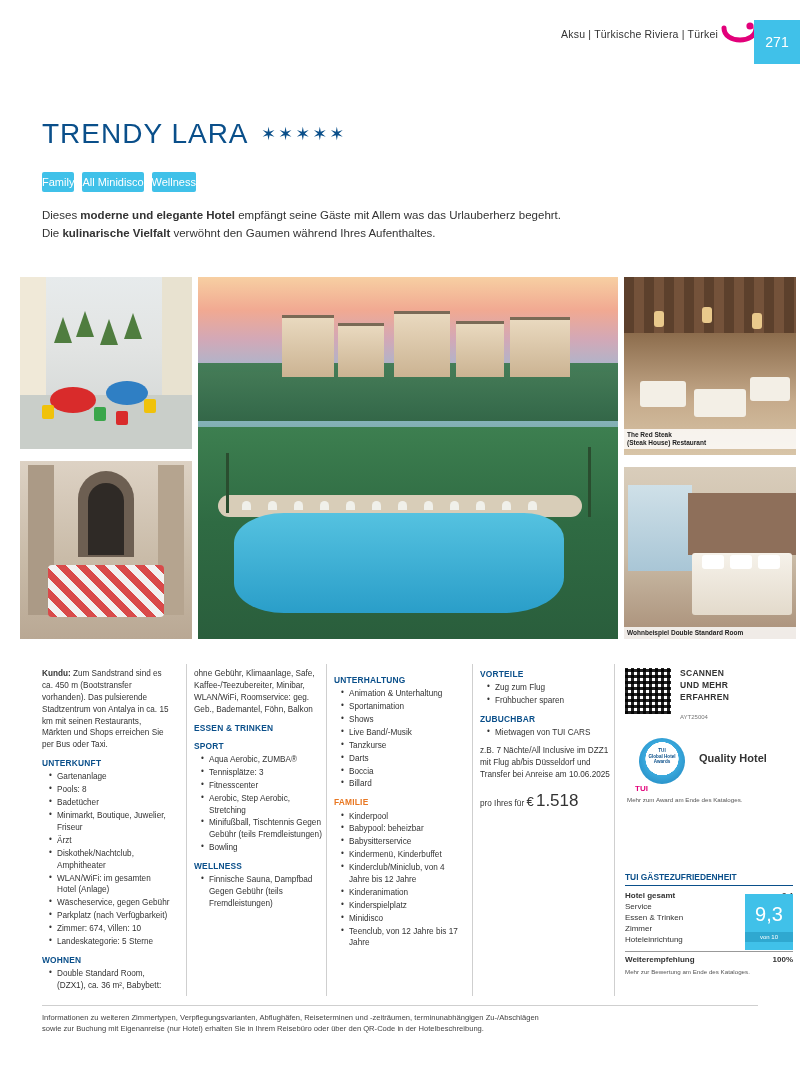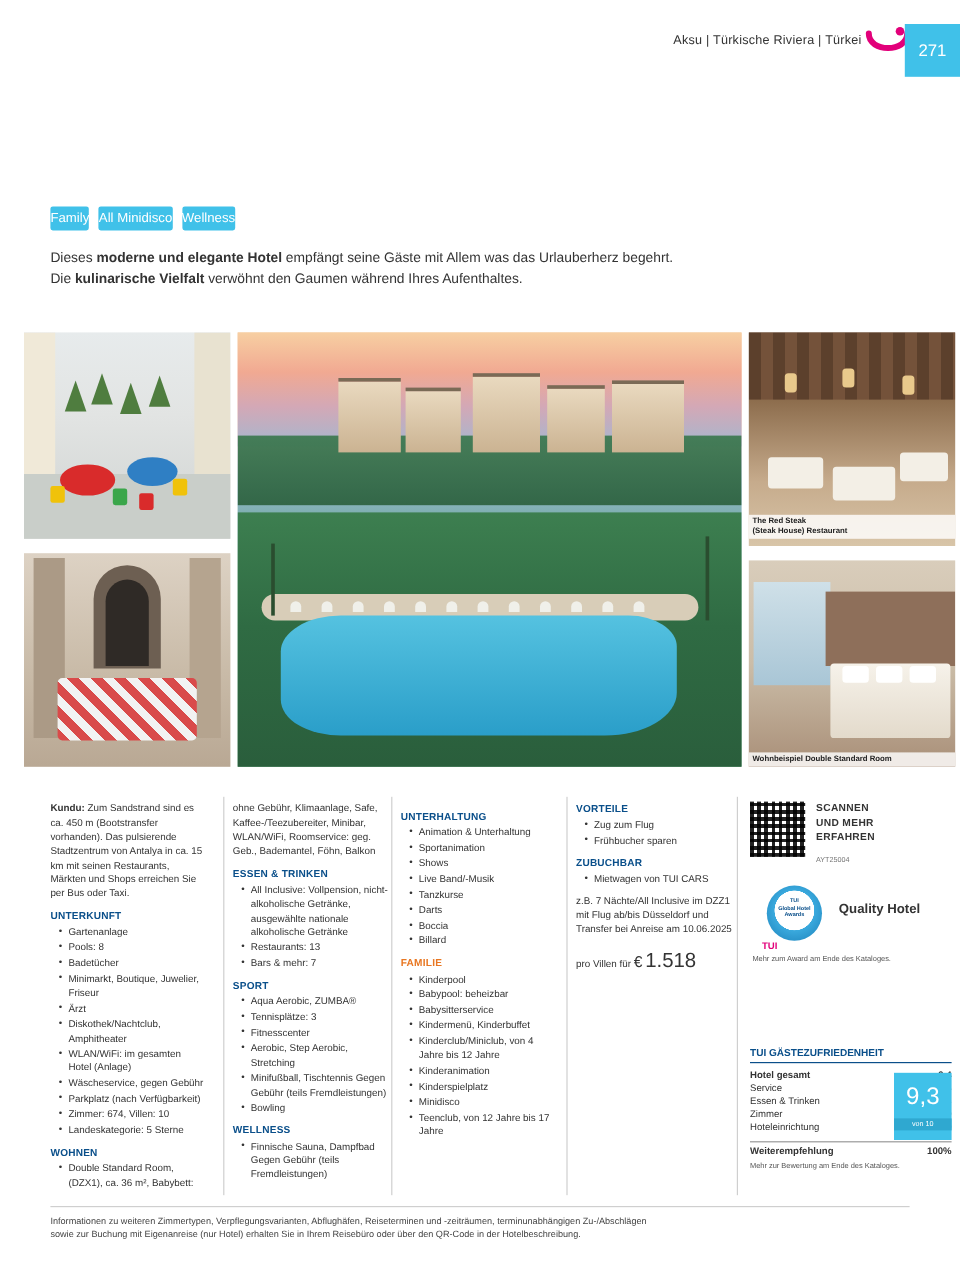--- a/index.html
+++ b/index.html
@@ -175,20 +175,24 @@
     <div class="header-bar">Aksu | Türkische Riviera | Türkei</div>
     <div class="tui-logo">
       <svg viewBox="0 0 40 32" width="40" height="32">
         <path d="M4 6 C4 22, 36 22, 36 6" stroke="#e2007a" stroke-width="5" fill="none" stroke-linecap="round"></path>
         <circle cx="30" cy="4" r="3.6" fill="#e2007a"></circle>
       </svg>
     </div>
     <div class="page-number">271</div>
   </div>
 
+  <div class="title-block">
+    <span class="hotel-title">TRENDY LARA</span>
+    <span class="stars">✶✶✶✶✶</span>
+  </div>
 
   <div class="badges">
     <span class="badge">Family</span>
     <span class="badge">All Minidisco</span>
     <span class="badge">Wellness</span>
   </div>
 
   <div class="intro">
     <span>Dieses </span><b>moderne und elegante Hotel</b><span> empfängt seine Gäste mit Allem was das Urlauberherz begehrt.</span><br>
     <span>Die </span><b>kulinarische Vielfalt</b><span> verwöhnt den Gaumen während Ihres Aufenthaltes.</span>
@@ -290,25 +294,20 @@
     </ul>
     <div class="sec-head">WOHNEN</div>
     <ul class="tight">
       <li>Double Standard Room, (DZX1), ca. 36 m², Babybett:</li>
     </ul>
   </div>
 
   <div class="col" id="col2">
     <p>ohne Gebühr, Klimaanlage, Safe, Kaffee-/Teezubereiter, Minibar, WLAN/WiFi, Roomservice: geg. Geb., Bademantel, Föhn, Balkon</p>
     <div class="sec-head">ESSEN &amp; TRINKEN</div>
-    <ul class="tight">
-      <li>All Inclusive: Vollpension, nicht-alkoholische Getränke, ausgewählte nationale alkoholische Getränke</li>
-      <li>Restaurants: 13</li>
-      <li>Bars &amp; mehr: 7</li>
-    </ul>
     <div class="sec-head">SPORT</div>
     <ul class="tight">
       <li>Aqua Aerobic, ZUMBA®</li>
       <li>Tennisplätze: 3</li>
       <li>Fitnesscenter</li>
       <li>Aerobic, Step Aerobic, Stretching</li>
       <li>Minifußball, Tischtennis Gegen Gebühr (teils Fremdleistungen)</li>
       <li>Bowling</li>
     </ul>
     <div class="sec-head">WELLNESS</div>
@@ -348,21 +347,21 @@
     <ul class="tight">
       <li>Zug zum Flug</li>
       <li>Frühbucher sparen</li>
     </ul>
     <div class="sec-head">ZUBUCHBAR</div>
     <ul class="tight">
       <li>Mietwagen von TUI CARS</li>
     </ul>
     <p style="margin-top:6px;">z.B. 7 Nächte/All Inclusive im DZZ1 mit Flug ab/bis Düsseldorf und Transfer bei Anreise am 10.06.2025</p>
     <div class="price-line">
-      <span>pro Villen für</span>
+      <span>pro Ihres für</span>
       <span class="price-eur">€</span>
       <span class="price-big">1.518</span>
     </div>
   </div>
 
   <div class="qr"></div>
   <div class="scan-text">
     <div>SCANNEN</div>
     <div>UND MEHR</div>
     <div>ERFAHREN</div>

